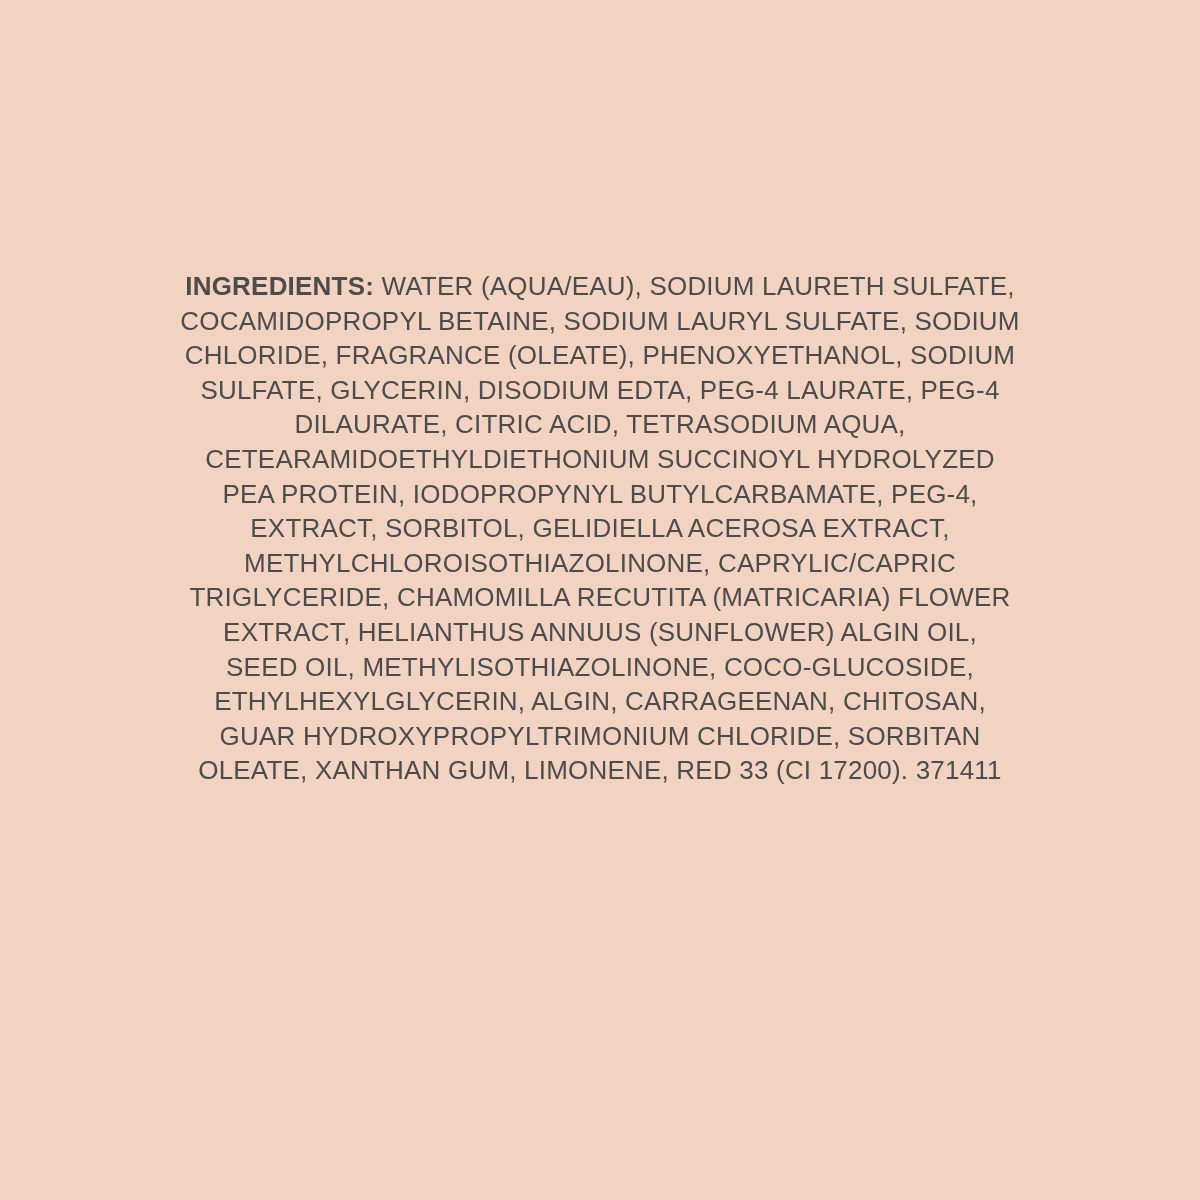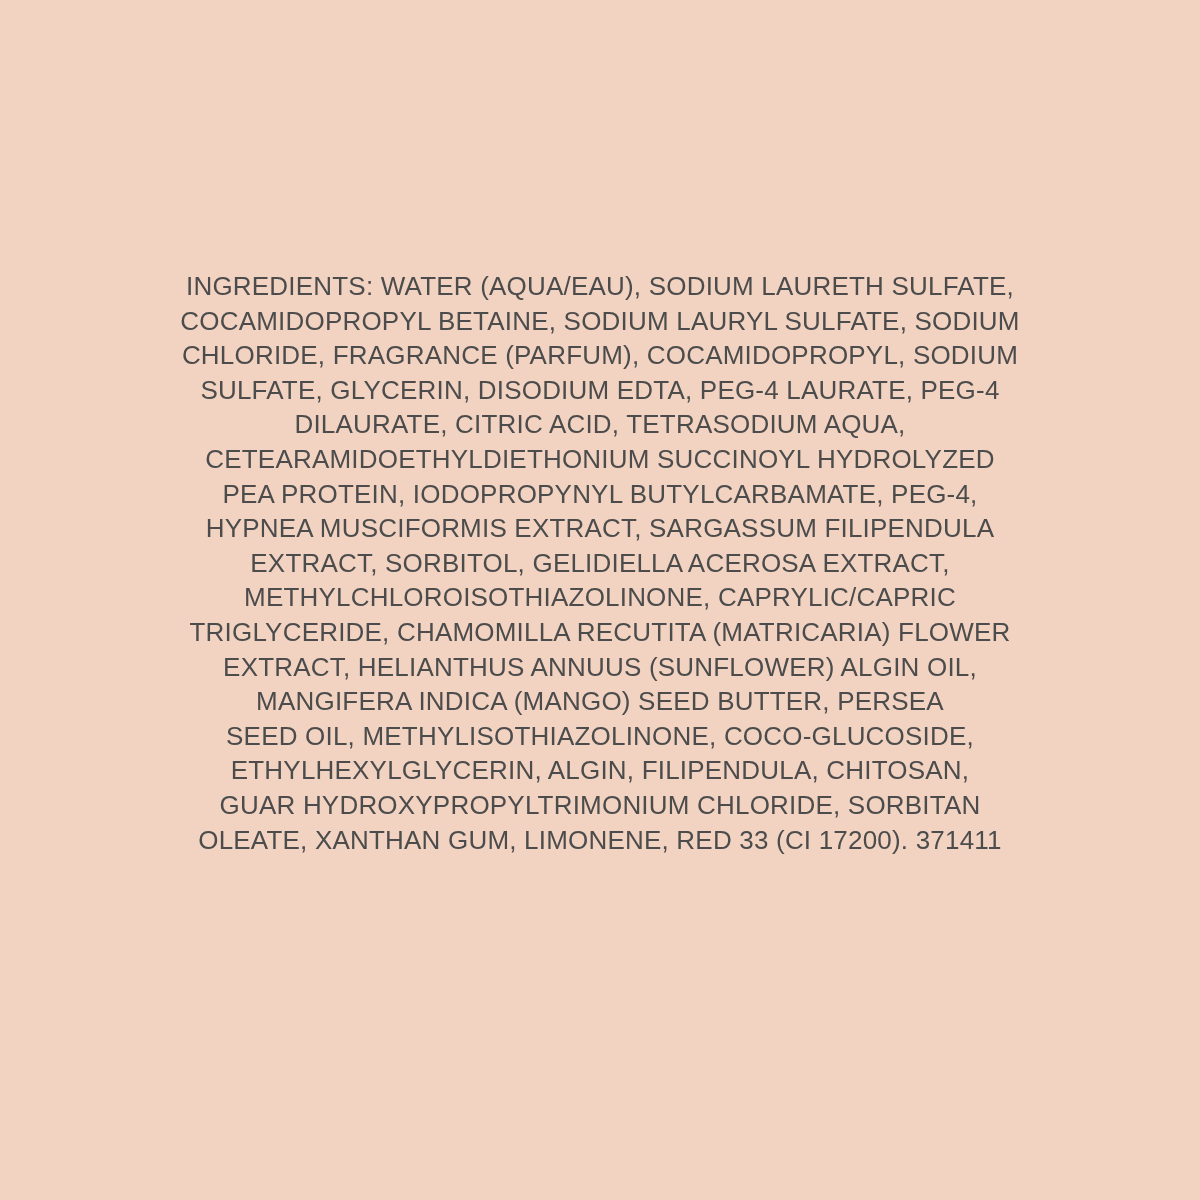--- a/index.html
+++ b/index.html
@@ -21,37 +21,35 @@
     width: 1000px;
     text-align: center;
   }
   .line {
     font-size: 26px;
     line-height: 34.6px;
     letter-spacing: 0.2px;
     white-space: nowrap;
   }
   .heading {
-    font-weight: normal;
+    font-weight: bold;
   }
 </style>
 </head>
 <body style="background-color: rgb(242, 211, 193);">
 
 <div class="label-wrap" id="ingredients-label" style="color: rgb(76, 76, 76);">
     <div class="line"><span class="heading">INGREDIENTS: </span>WATER (AQUA/EAU), SODIUM LAURETH SULFATE,</div>
     <div class="line">COCAMIDOPROPYL BETAINE, SODIUM LAURYL SULFATE, SODIUM</div>
-    <div class="line">CHLORIDE, FRAGRANCE (PARFUM), COCAMIDOPROPYL, SODIUM</div>
+    <div class="line">CHLORIDE, FRAGRANCE (OLEATE), PHENOXYETHANOL, SODIUM</div>
     <div class="line">SULFATE, GLYCERIN, DISODIUM EDTA, PEG-4 LAURATE, PEG-4</div>
     <div class="line">DILAURATE, CITRIC ACID, TETRASODIUM AQUA,</div>
     <div class="line">CETEARAMIDOETHYLDIETHONIUM SUCCINOYL HYDROLYZED</div>
     <div class="line">PEA PROTEIN, IODOPROPYNYL BUTYLCARBAMATE, PEG-4,</div>
-    <div class="line">HYPNEA MUSCIFORMIS EXTRACT, SARGASSUM FILIPENDULA</div>
     <div class="line">EXTRACT, SORBITOL, GELIDIELLA ACEROSA EXTRACT,</div>
     <div class="line">METHYLCHLOROISOTHIAZOLINONE, CAPRYLIC/CAPRIC</div>
     <div class="line">TRIGLYCERIDE, CHAMOMILLA RECUTITA (MATRICARIA) FLOWER</div>
     <div class="line">EXTRACT, HELIANTHUS ANNUUS (SUNFLOWER) ALGIN OIL,</div>
-    <div class="line">MANGIFERA INDICA (MANGO) SEED BUTTER, PERSEA</div>
     <div class="line">SEED OIL, METHYLISOTHIAZOLINONE, COCO-GLUCOSIDE,</div>
-    <div class="line">ETHYLHEXYLGLYCERIN, ALGIN, FILIPENDULA, CHITOSAN,</div>
+    <div class="line">ETHYLHEXYLGLYCERIN, ALGIN, CARRAGEENAN, CHITOSAN,</div>
     <div class="line">GUAR HYDROXYPROPYLTRIMONIUM CHLORIDE, SORBITAN</div>
     <div class="line">OLEATE, XANTHAN GUM, LIMONENE, RED 33 (CI 17200). 371411</div>
   </div>
 
 </body></html>

